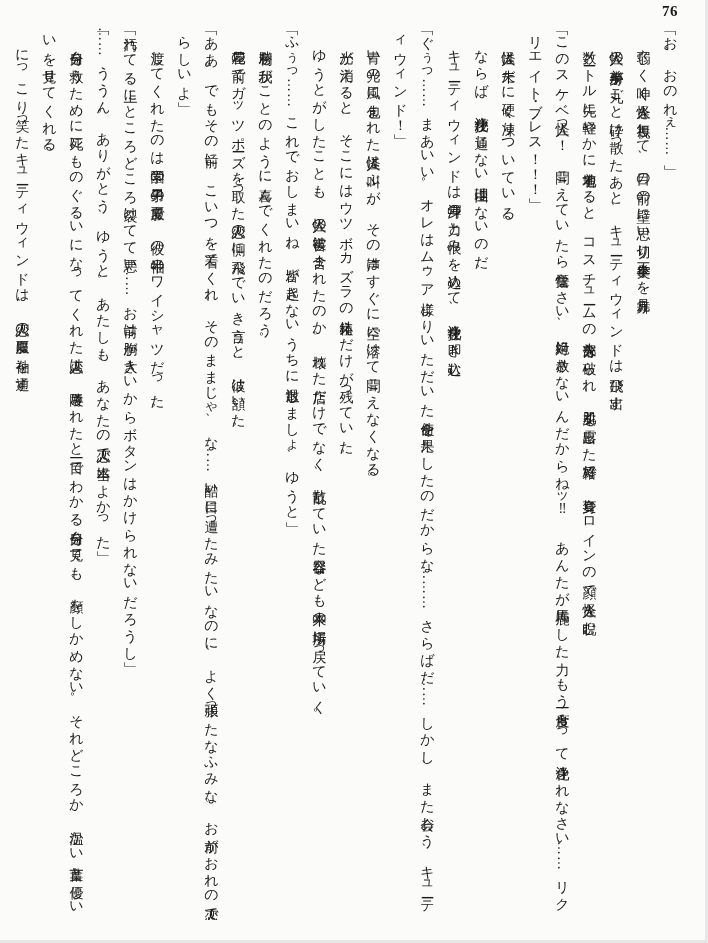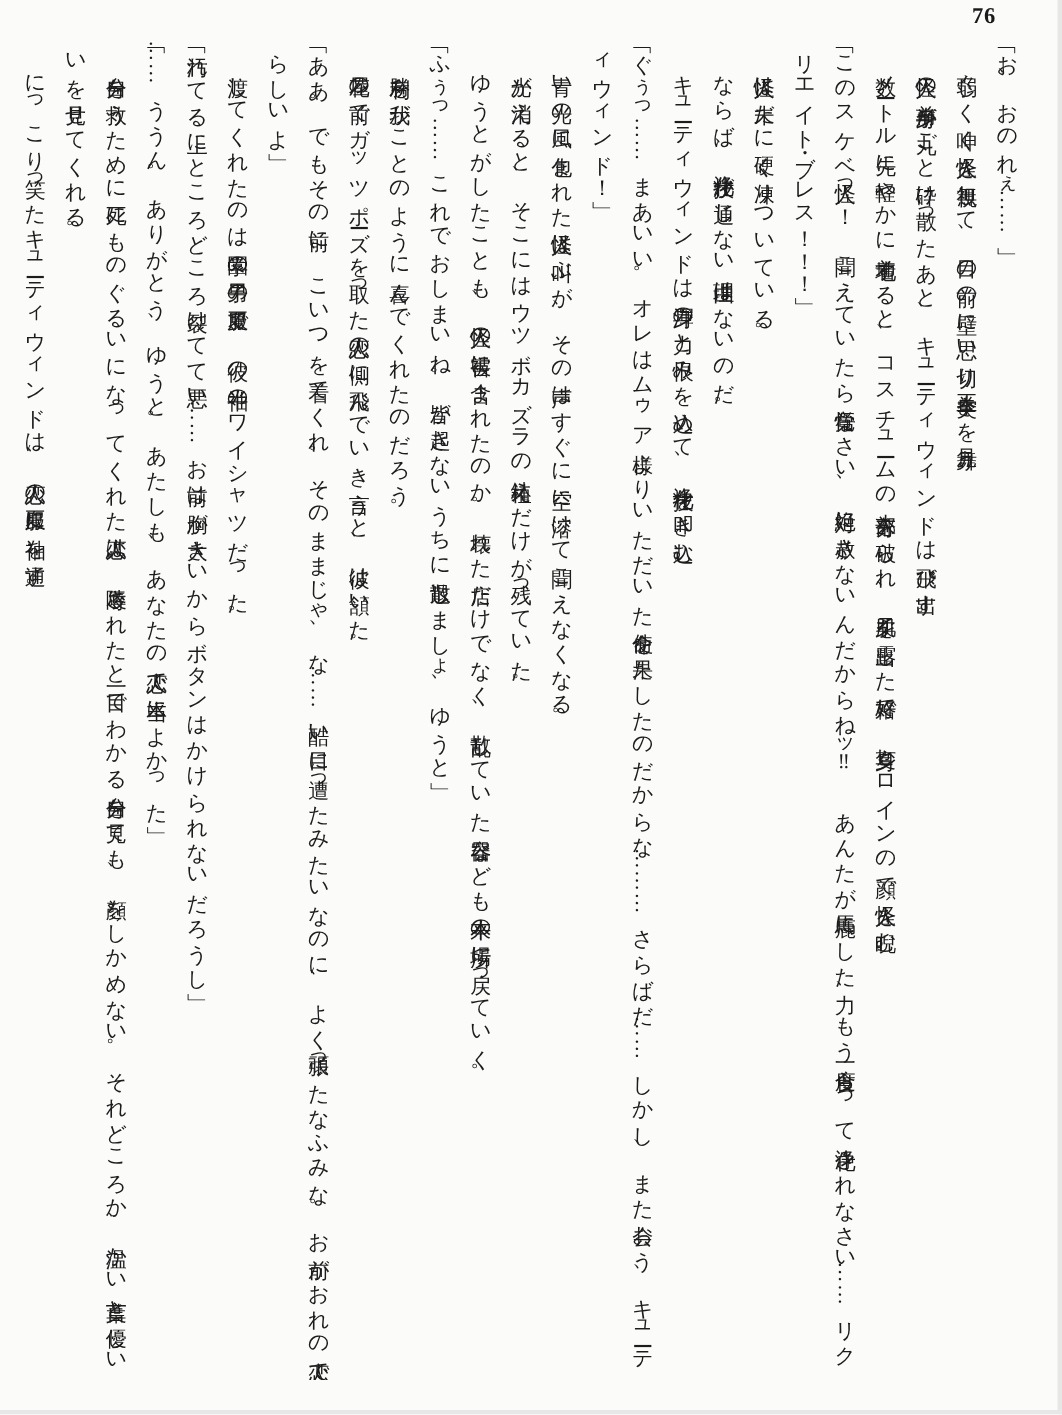--- a/index.html
+++ b/index.html
@@ -14,21 +14,21 @@
     position: relative;
     width: 708px;
     height: 943px;
     background: #fbfbfa;
     box-shadow: inset -3px 0 0 #e7e7e7, inset 0 -3px 0 #e7e7e7;
     box-sizing: border-box;
   }
   .page-number {
     position: absolute;
     top: 3px;
-    right: 44px;
+    right: 30px;
     font-family: "Liberation Serif", "DejaVu Serif", serif;
     font-weight: bold;
     font-size: 15px;
     color: #1b1b1b;
     letter-spacing: 0.5px;
   }
   .text-area {
     position: absolute;
     top: 26px;
     right: 24px;

